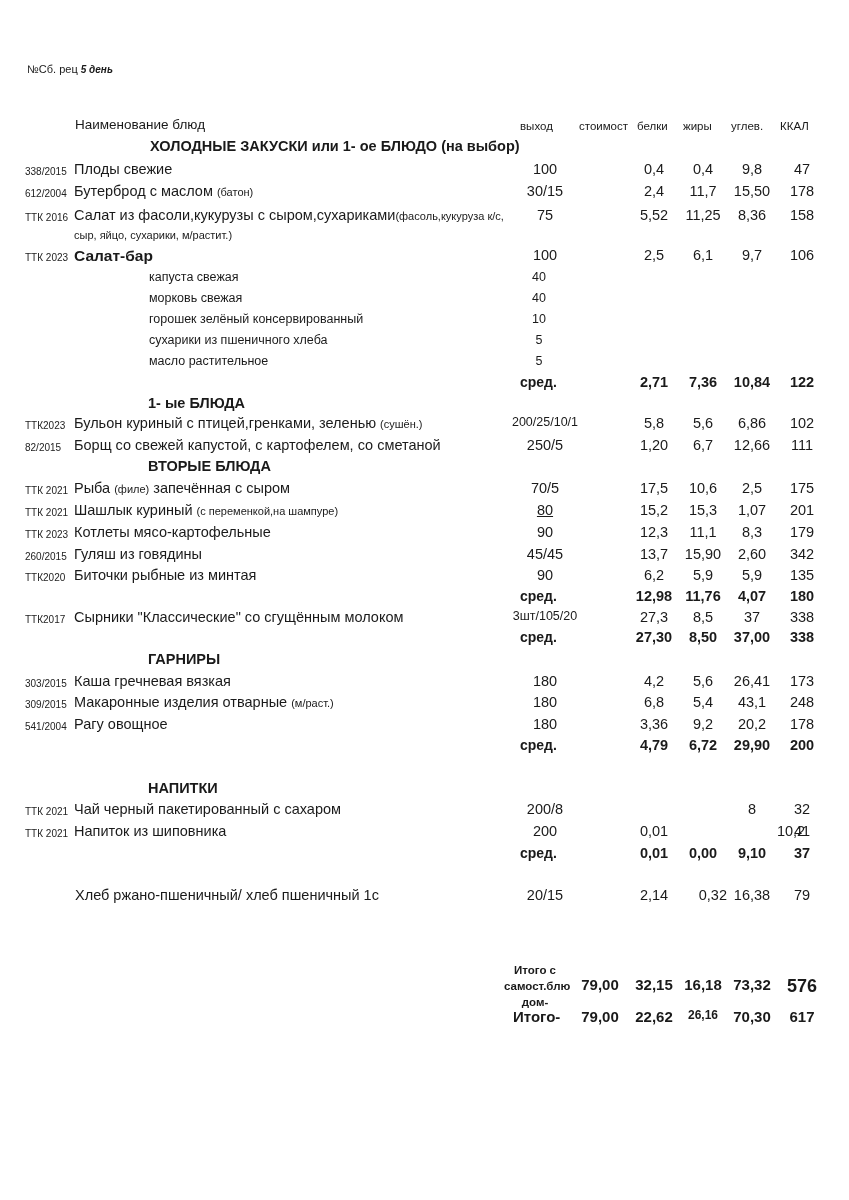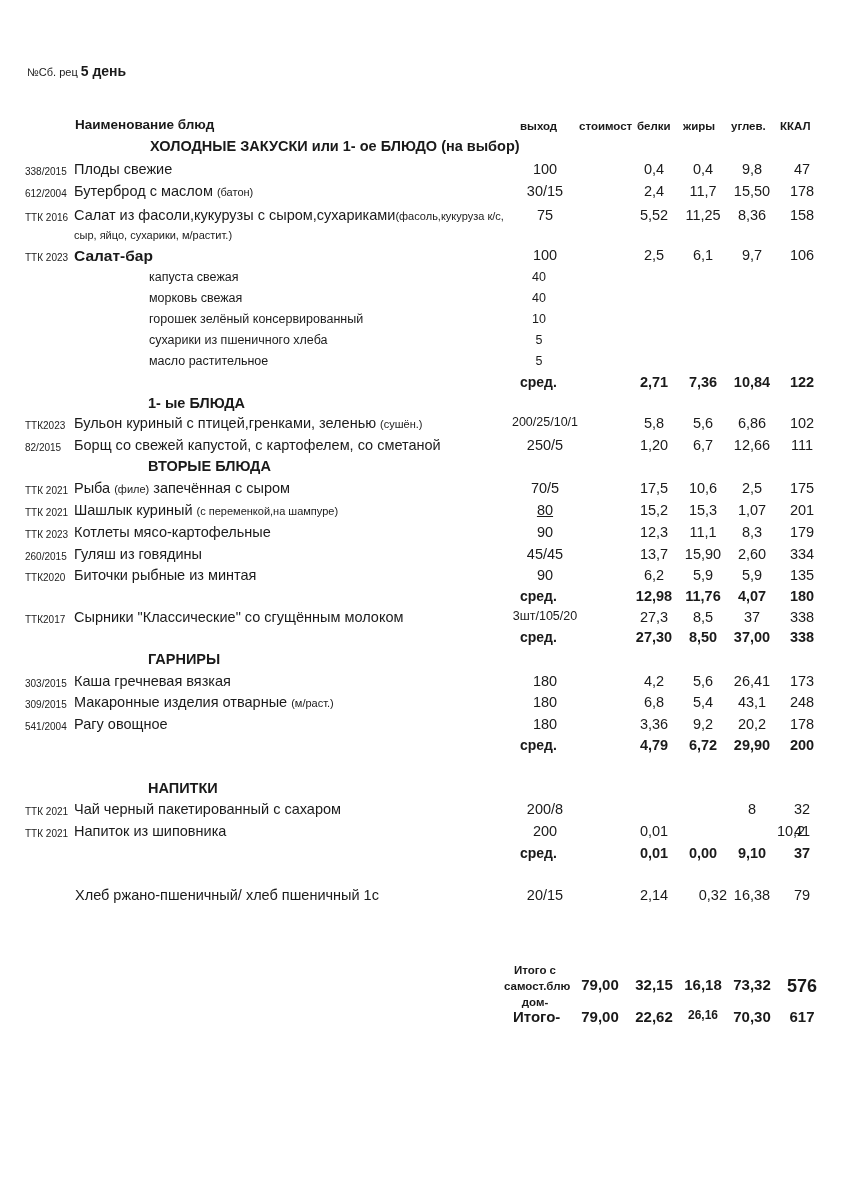--- a/index.html
+++ b/index.html
@@ -4,30 +4,30 @@
 <style>
   html, body { margin: 0; padding: 0; background: #ffffff; }
   body { width: 849px; height: 1200px; position: relative; overflow: hidden;
          font-family: "Liberation Sans", sans-serif; color: #1a1a1a; }
   .abs { position: absolute; white-space: nowrap; }
   .code { font-size: 10px; color: #222; }
   .name { font-size: 14.5px; }
   .small { font-size: 11px; }
   .bold { font-weight: bold; }
   .num { text-align: center; font-size: 14.5px; }
-  .hdr { font-size: 11.5px; font-weight: bold; }
+  .hdr { font-size: 11.5px; font-weight: normal; }
   .sec { font-size: 14.5px; font-weight: bold; }
   .sub { font-size: 12.5px; }
 </style>
 </head>
 <body>
 
 <div class="abs" style="left:27px;top:63px;font-size:11px;">
   <span>№Сб. рец</span>
-  <span class="bold" style="font-size:14px;">5 день</span>
+  <span class="bold" style="font-size:10px;font-style:italic;">5 день</span>
 </div>
 
 <div class="abs hdr" style="left:75px;top:117px;font-size:13.5px;">Наименование  блюд</div>
 <div class="abs hdr" style="left:520px;top:120px;">выход</div>
 <div class="abs hdr" style="left:579px;top:120px;">стоимост</div>
 <div class="abs hdr" style="left:637px;top:120px;">белки</div>
 <div class="abs hdr" style="left:683px;top:120px;">жиры</div>
 <div class="abs hdr" style="left:731px;top:120px;">углев.</div>
 <div class="abs hdr" style="left:780px;top:120px;">ККАЛ</div>
 
@@ -116,21 +116,21 @@
       <div class="abs num" style="left:727px;top:524px;width:50px;">8,3</div>
       <div class="abs num" style="left:777px;top:524px;width:50px;">179</div>
     </div>
     <div>
       <div class="abs code" style="left:25px;top:551px;">260/2015</div>
       <div class="abs name" style="left:74px;top:546px;"><span>Гуляш из говядины</span></div>
       <div class="abs num" style="left:495px;top:546px;width:100px;">45/45</div>
       <div class="abs num" style="left:630px;top:546px;width:48px;">13,7</div>
       <div class="abs num" style="left:679px;top:546px;width:48px;">15,90</div>
       <div class="abs num" style="left:727px;top:546px;width:50px;">2,60</div>
-      <div class="abs num" style="left:777px;top:546px;width:50px;">334</div>
+      <div class="abs num" style="left:777px;top:546px;width:50px;">342</div>
     </div>
     <div>
       <div class="abs code" style="left:25px;top:572px;">ТТК2020</div>
       <div class="abs name" style="left:74px;top:567px;"><span>Биточки рыбные из минтая</span></div>
       <div class="abs num" style="left:495px;top:567px;width:100px;">90</div>
       <div class="abs num" style="left:630px;top:567px;width:48px;">6,2</div>
       <div class="abs num" style="left:679px;top:567px;width:48px;">5,9</div>
       <div class="abs num" style="left:727px;top:567px;width:50px;">5,9</div>
       <div class="abs num" style="left:777px;top:567px;width:50px;">135</div>
     </div>

